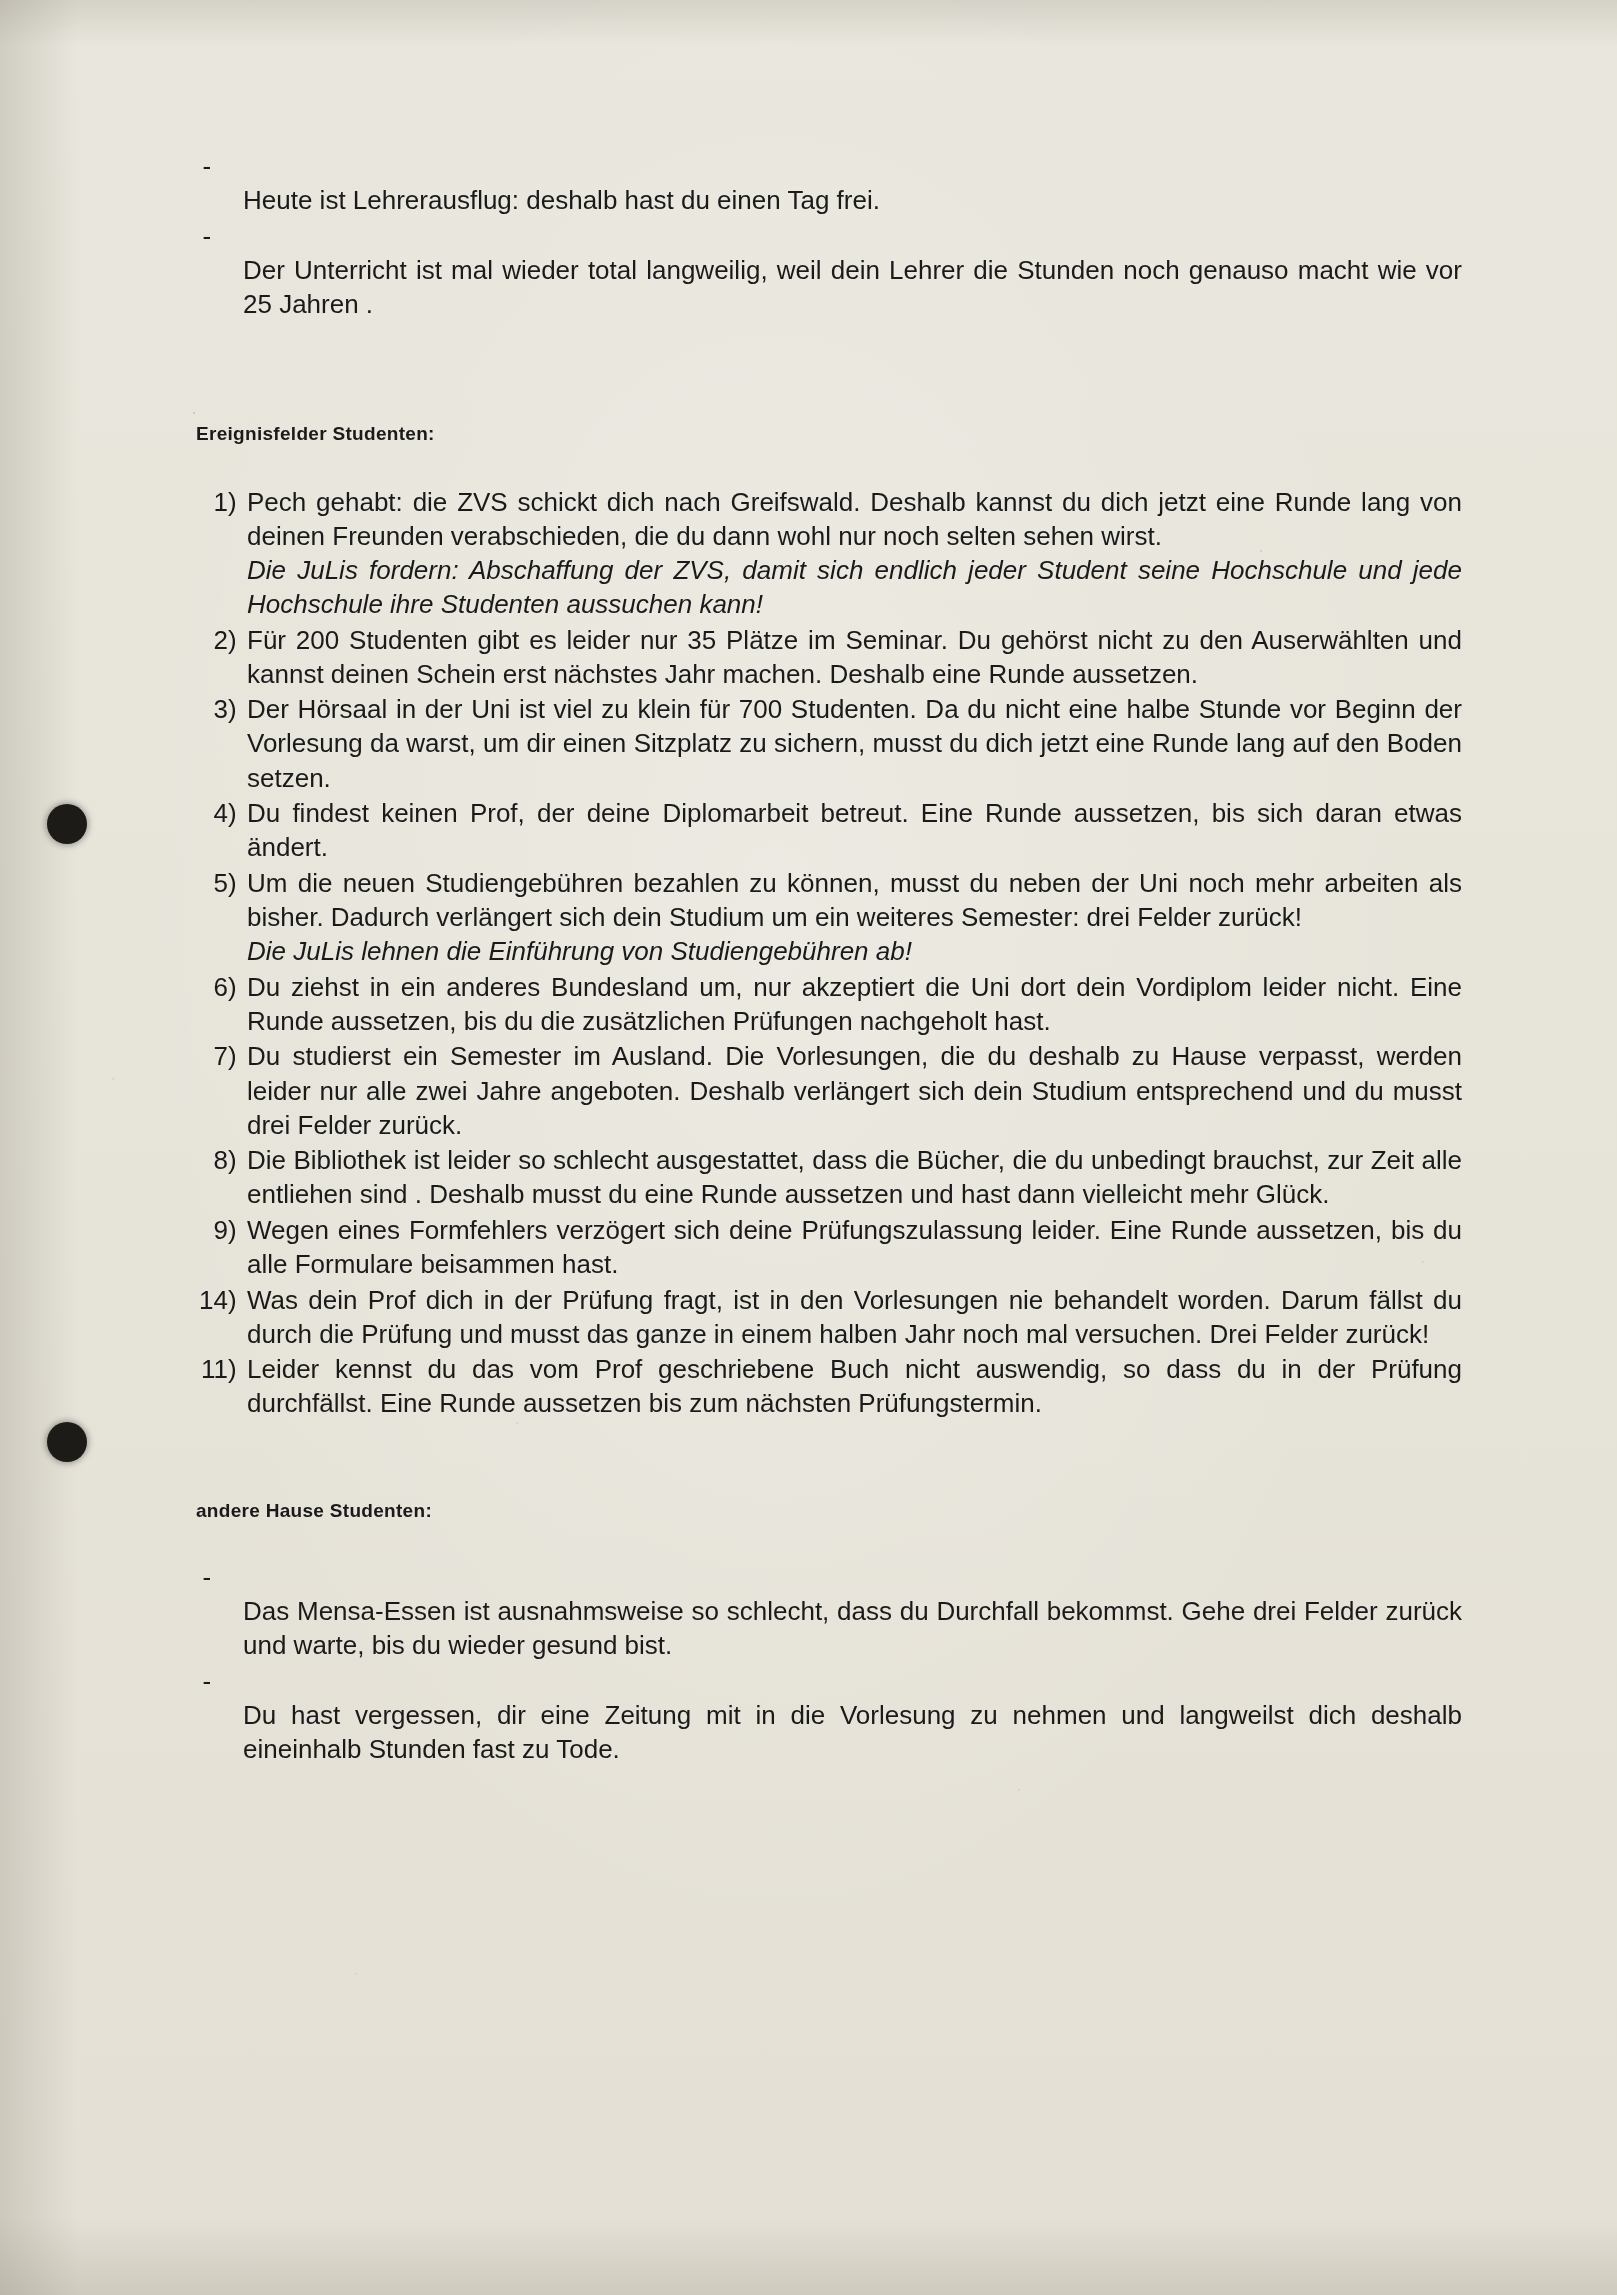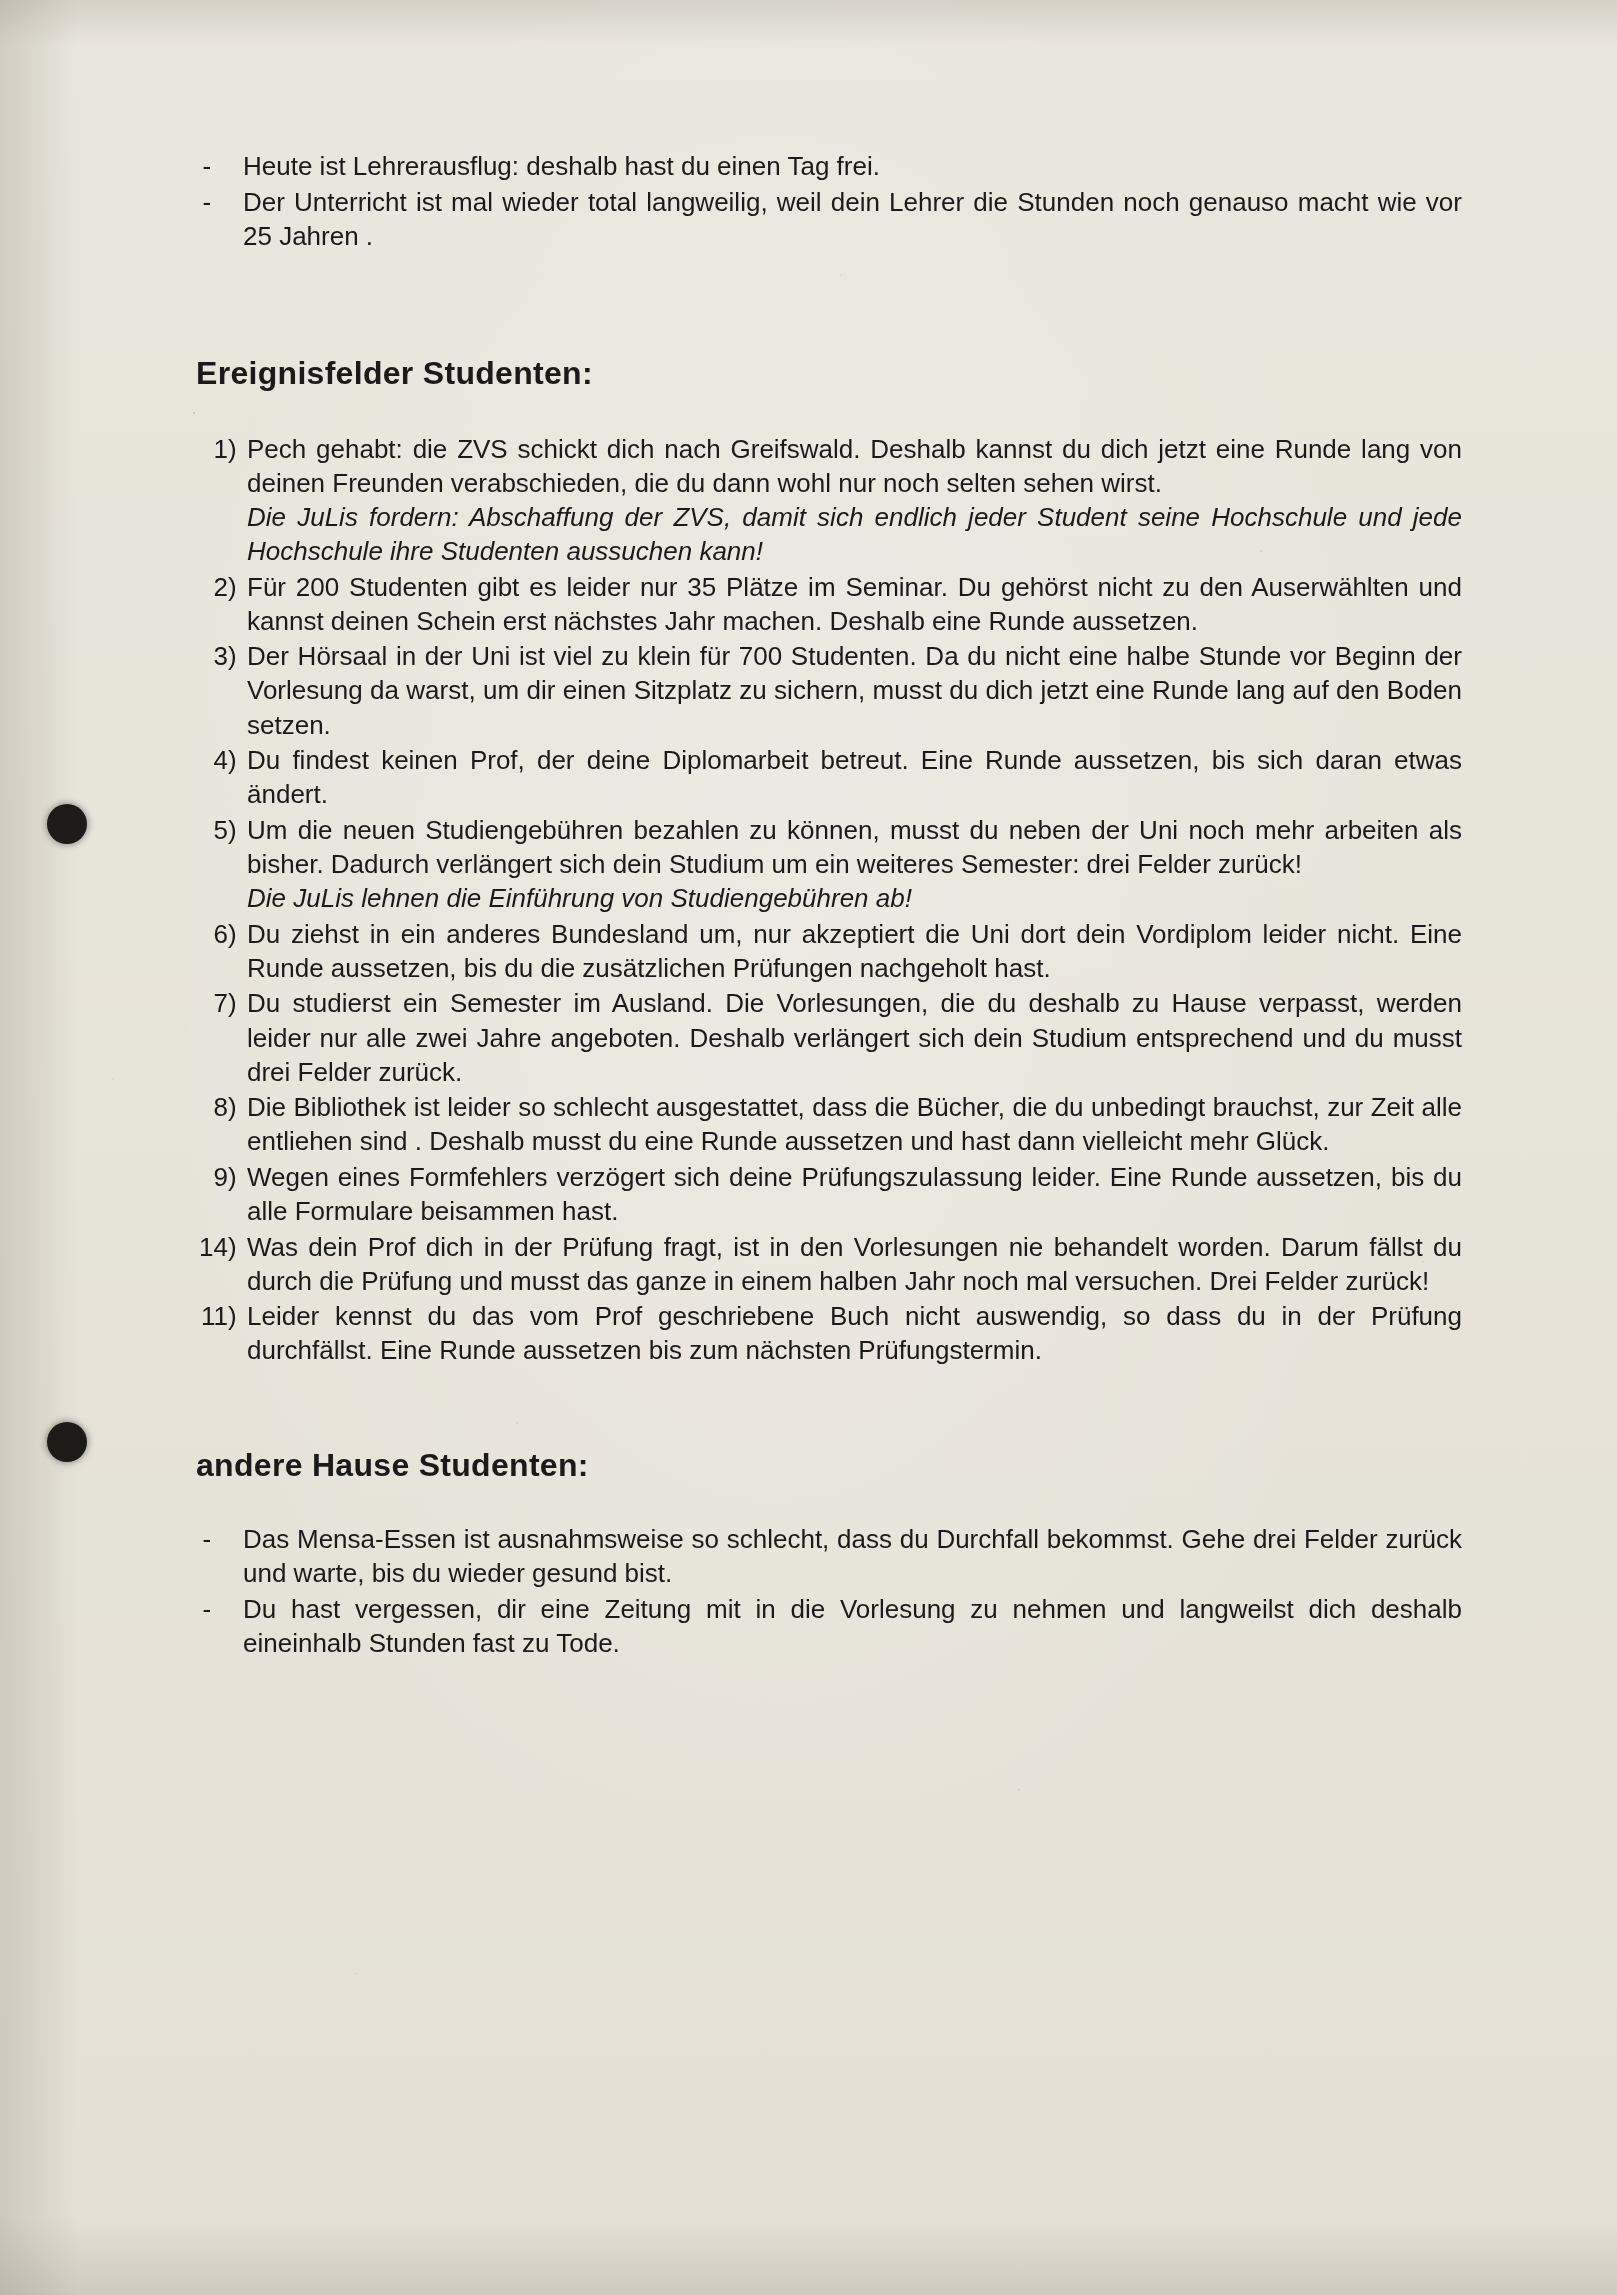--- a/index.html
+++ b/index.html
@@ -86,25 +86,26 @@
   .dash-item .marker {
     width: 47px;
     flex: 0 0 47px;
     text-align: left;
     padding-left: 6.5px;
     box-sizing: border-box;
   }
   .dash-item .body {
     flex: 1;
     text-align: justify;
+    margin-top: 34px;
   }
   .dash-item .body.nojust { text-align: left; }
 
   .section-title {
-    font-size: 32px;
+    font-size: 19px;
     font-weight: bold;
     letter-spacing: 0.3px;
     margin: 0;
   }
 
   .num-list {
     list-style: none;
     margin: 0;
     padding: 0;
   }

